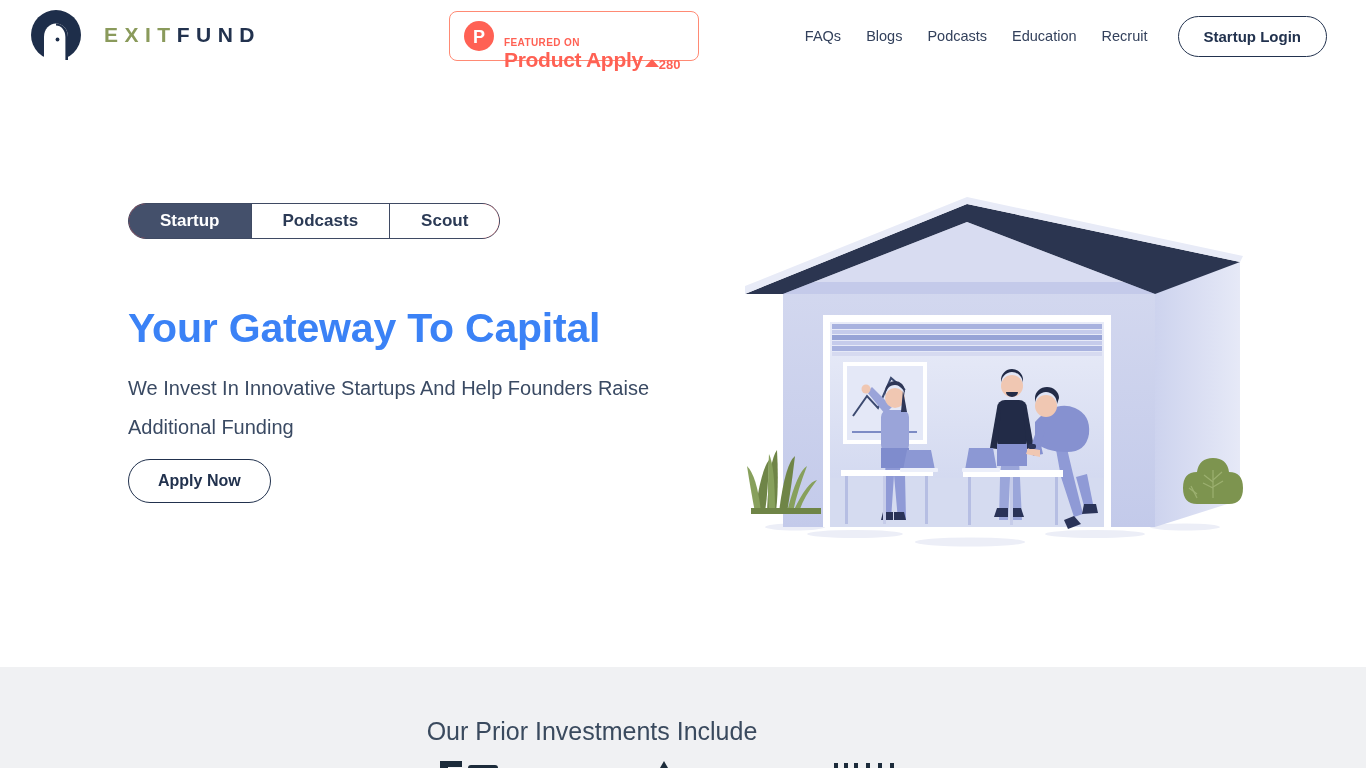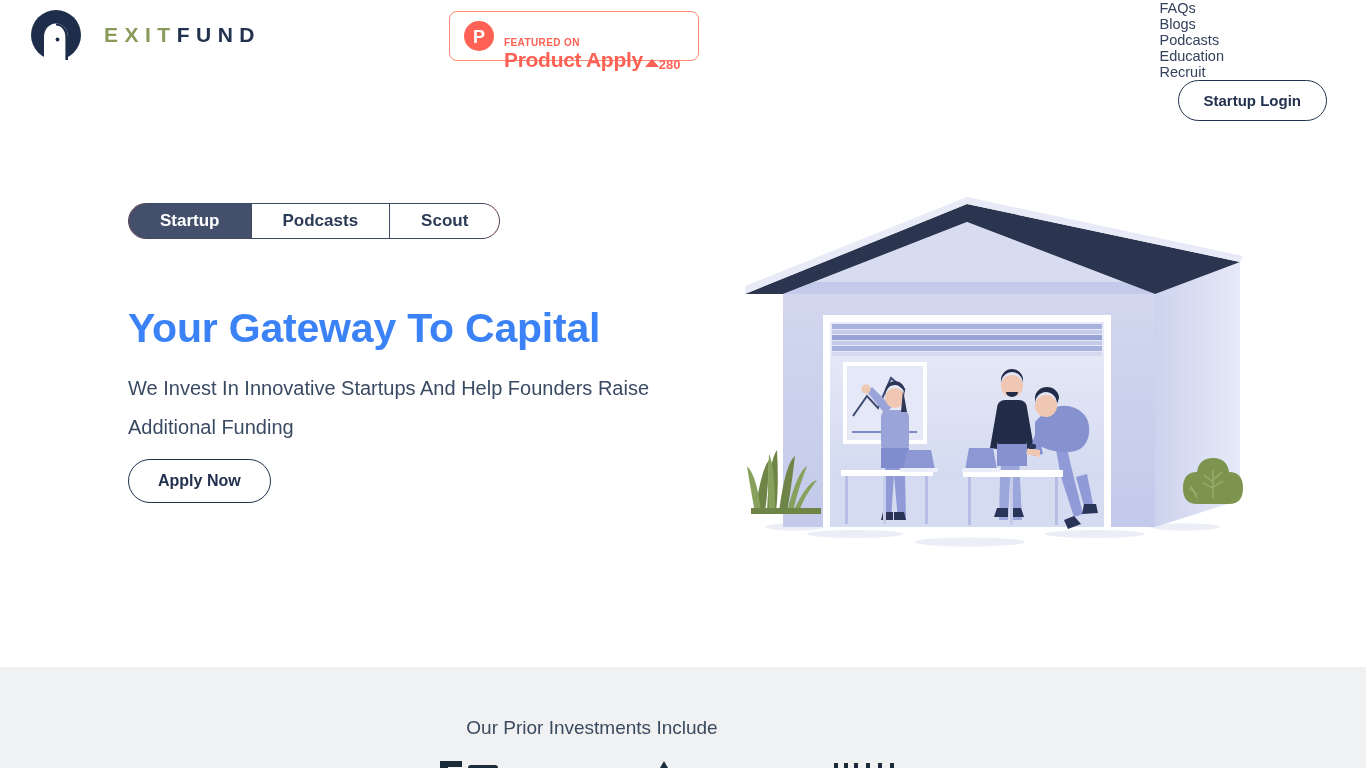--- a/index.html
+++ b/index.html
@@ -45,26 +45,26 @@
     font-size:21px; font-weight:700; color:#ff6154; line-height:22px; letter-spacing:-0.3px;
   }
   .ph-votes { margin-left:2px; display:flex; align-items:center; }
   .ph-tri {
     width:0; height:0; border-left:7px solid transparent; border-right:7px solid transparent;
     border-bottom:8px solid #ff6154; margin-bottom:2px;
   }
   .ph-count { font-size:13px; font-weight:700; color:#ff6154; line-height:13px; }
 
   
-  .nav { position:absolute; right:39px; top:0; height:72px; display:flex; align-items:flex-start;flex-direction:column; }
+  .nav { position:absolute; right:39px; top:0; height:72px; display:flex; align-items:center; }
   .nav-link {
     font-size:14.5px; color:#33415c; margin-right:25px; text-decoration:none;
     cursor:pointer; white-space:nowrap;
   }
-  .nav-link:last-of-type { margin-right:6px; }
+  .nav-link:last-of-type { margin-right:12px; }
   .login-btn {
     margin-left:18px; border:1.6px solid #22324e; border-radius:24px; background:#fff;
     color:#22324e; font-size:15px; font-weight:700; padding:11px 25px; cursor:pointer;
     font-family:"Liberation Sans", sans-serif; white-space:nowrap;
   }
 
   
   .hero { position:absolute; top:72px; left:0; width:1366px; height:595px; }
 
   .segmented {
@@ -99,21 +99,21 @@
   .hero-art { position:absolute; left:735px; top:110px; width:530px; height:400px; }
   .hero-art svg { display:block; width:100%; height:100%; }
 
   
   .investments {
     position:absolute; left:0; top:667px; width:1366px; height:101px;
     background:#f0f1f3; overflow:hidden;
   }
   .inv-title {
     position:absolute; top:50px; left:0; width:1184px; text-align:center;
-    font-size:19px; color:#3a4a5e; font-weight:400;
+    font-size:25px; color:#3a4a5e; font-weight:400;
   }
   .inv-logos {
     position:absolute; top:90px; left:0; width:1366px; height:40px;
     display:flex; justify-content:center; align-items:flex-start; gap:150px;
   }
   .inv-logo { height:34px; display:flex; align-items:center; color:#1c2b3a; }
 </style>
 </head>
 <body>
 

